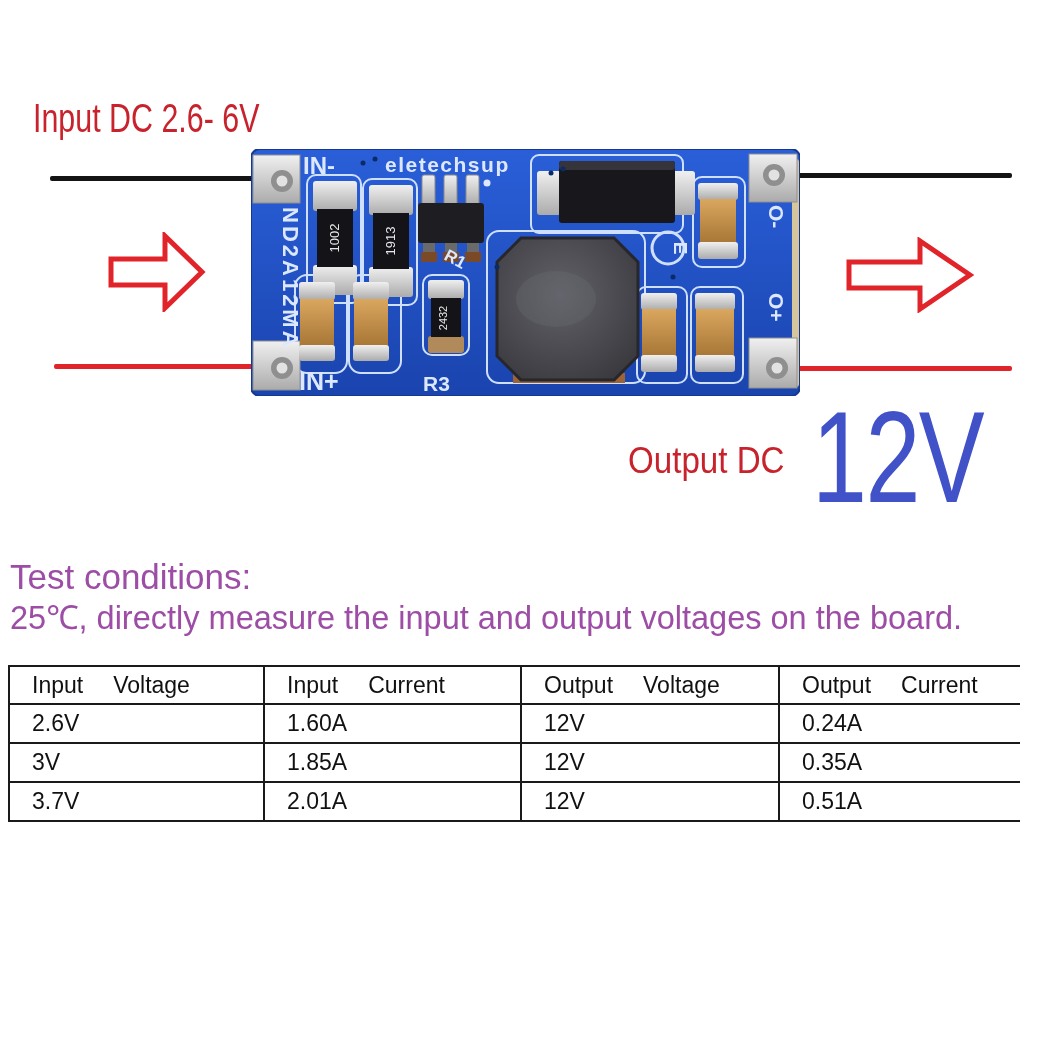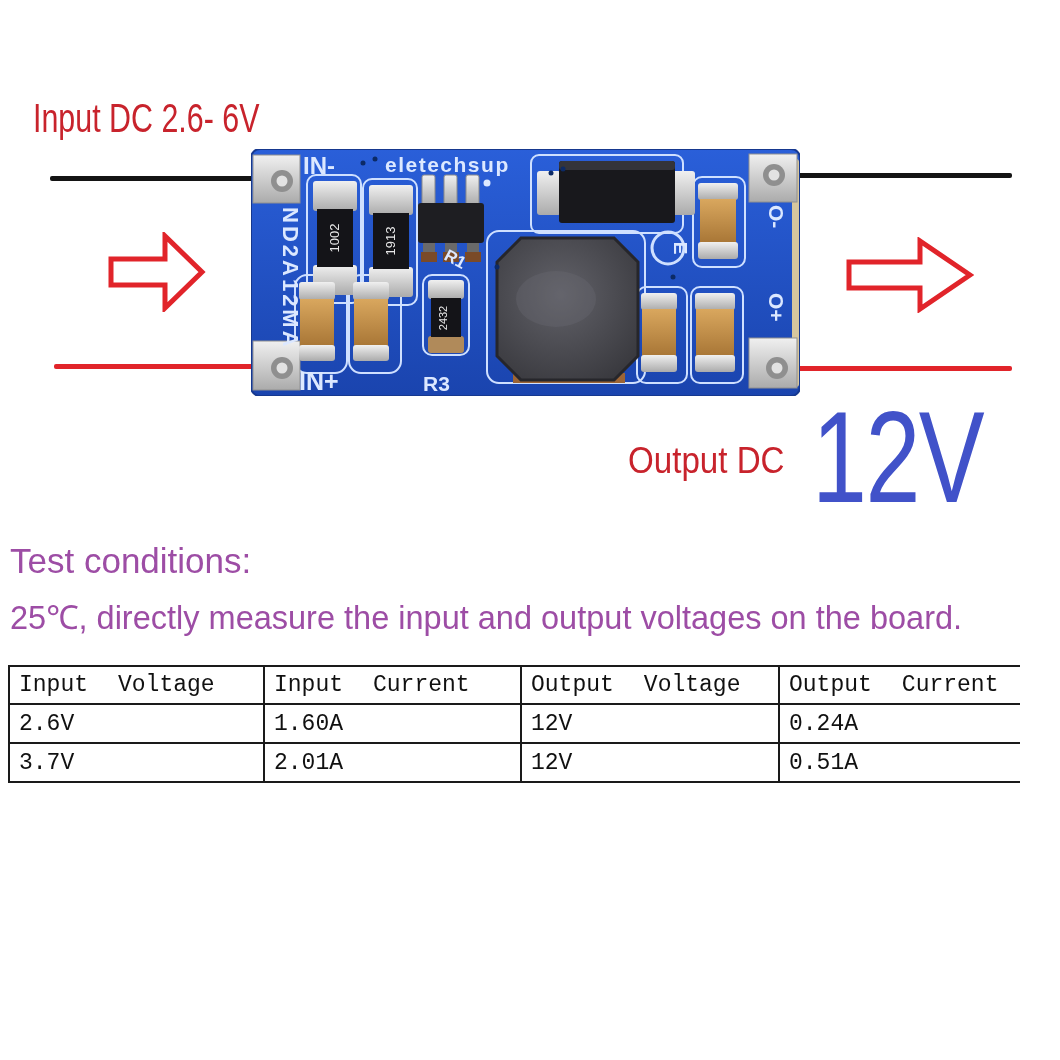--- a/index.html
+++ b/index.html
@@ -23,38 +23,38 @@
     transform:scaleX(.76);transform-origin:left top;white-space:nowrap;font-weight:500;
   }
   .output-dc-label{
     left:628px;top:440px;font-size:36px;color:var(--accent-red);
     transform:scaleX(.92);transform-origin:left top;white-space:nowrap;font-weight:500;
   }
   .big-voltage{
     left:812px;top:392px;font-size:130px;line-height:1;color:var(--big-blue);
     transform:scaleX(.76);transform-origin:left top;letter-spacing:-2px;white-space:nowrap;
   }
-  .test-title{left:10px;top:541px;font-size:35px;color:var(--purple);white-space:nowrap;}
+  .test-title{left:10px;top:557px;font-size:35px;color:var(--purple);white-space:nowrap;}
   .test-detail{left:10px;top:594px;font-size:33px;color:var(--purple);white-space:nowrap;transform:scaleX(.985);transform-origin:left top;}
   
   .wire{height:5px;border-radius:2px;}
   .wire.black{background:var(--wire-black);}
   .wire.red{background:var(--wire-red);}
   .w-black-left{left:50px;top:176px;width:234px;}
   .w-black-right{left:772px;top:173px;width:240px;}
   .w-red-left{left:54px;top:364px;width:230px;}
   .w-red-right{left:775px;top:366px;width:237px;}
   
   .results{
     left:8px;top:665px;width:1044px;border-collapse:collapse;table-layout:fixed;
     font-size:23px;color:#111;
   }
   .results th,.results td{
-    border:2px solid var(--table-border);text-align:left;padding:0 0 0 9px;
-    font-weight:normal;overflow:hidden;white-space:nowrap;font-family:Liberation Mono, monospace;
+    border:2px solid var(--table-border);text-align:left;padding:0 0 0 22px;
+    font-weight:normal;overflow:hidden;white-space:nowrap;
   }
   .results th{height:36px;}
   .results td{height:37px;margin-top:16px;}
   .results th span.hw1{margin-right:30px;}
   
   .sk{font-family:"Liberation Sans",sans-serif;fill:#dce8ff;font-weight:bold;}
   .code{font-family:"Liberation Sans",sans-serif;fill:#e8e8e8;}
 </style>
 </head>
 <body>
@@ -250,20 +250,26 @@
         </tr>
       </thead>
     <tbody>
         <tr>
           <td>2.6V</td>
           <td>1.60A</td>
           <td>12V</td>
           <td>0.24A</td>
         </tr>
         <tr>
+          <td>3V</td>
+          <td>1.85A</td>
+          <td>12V</td>
+          <td>0.35A</td>
+        </tr>
+        <tr>
           <td>3.7V</td>
           <td>2.01A</td>
           <td>12V</td>
           <td>0.51A</td>
         </tr>
       </tbody>
   </table>
 
 </div>
 

